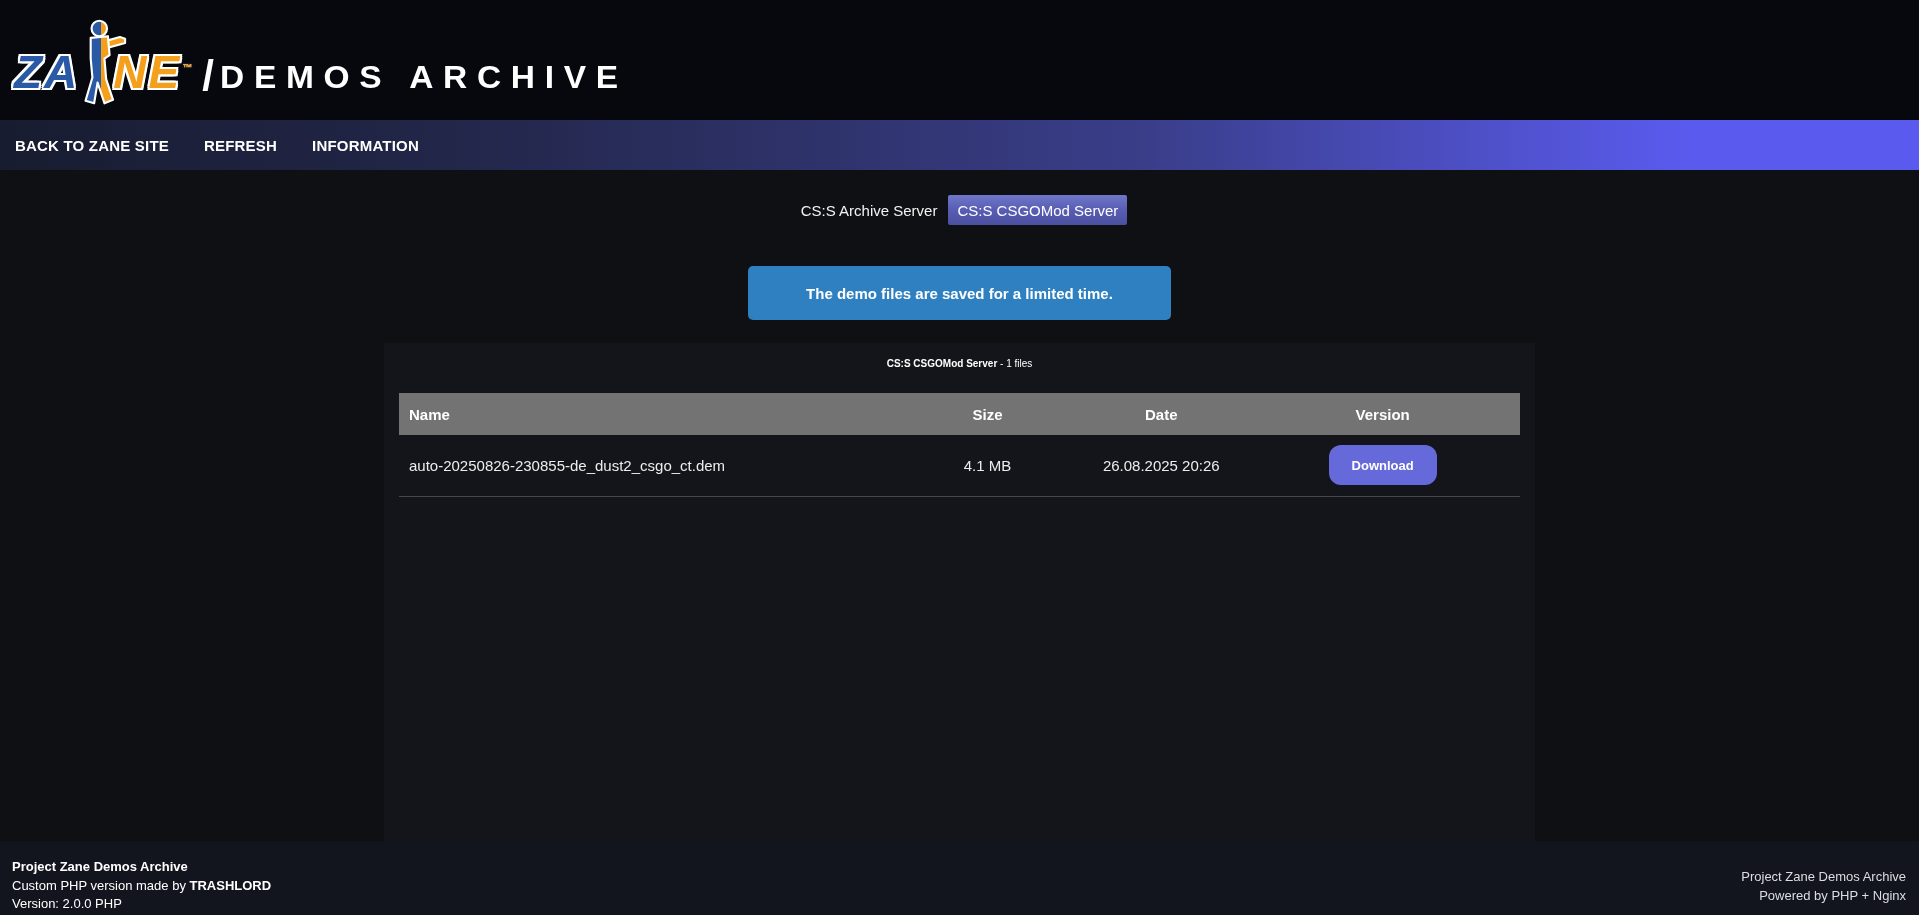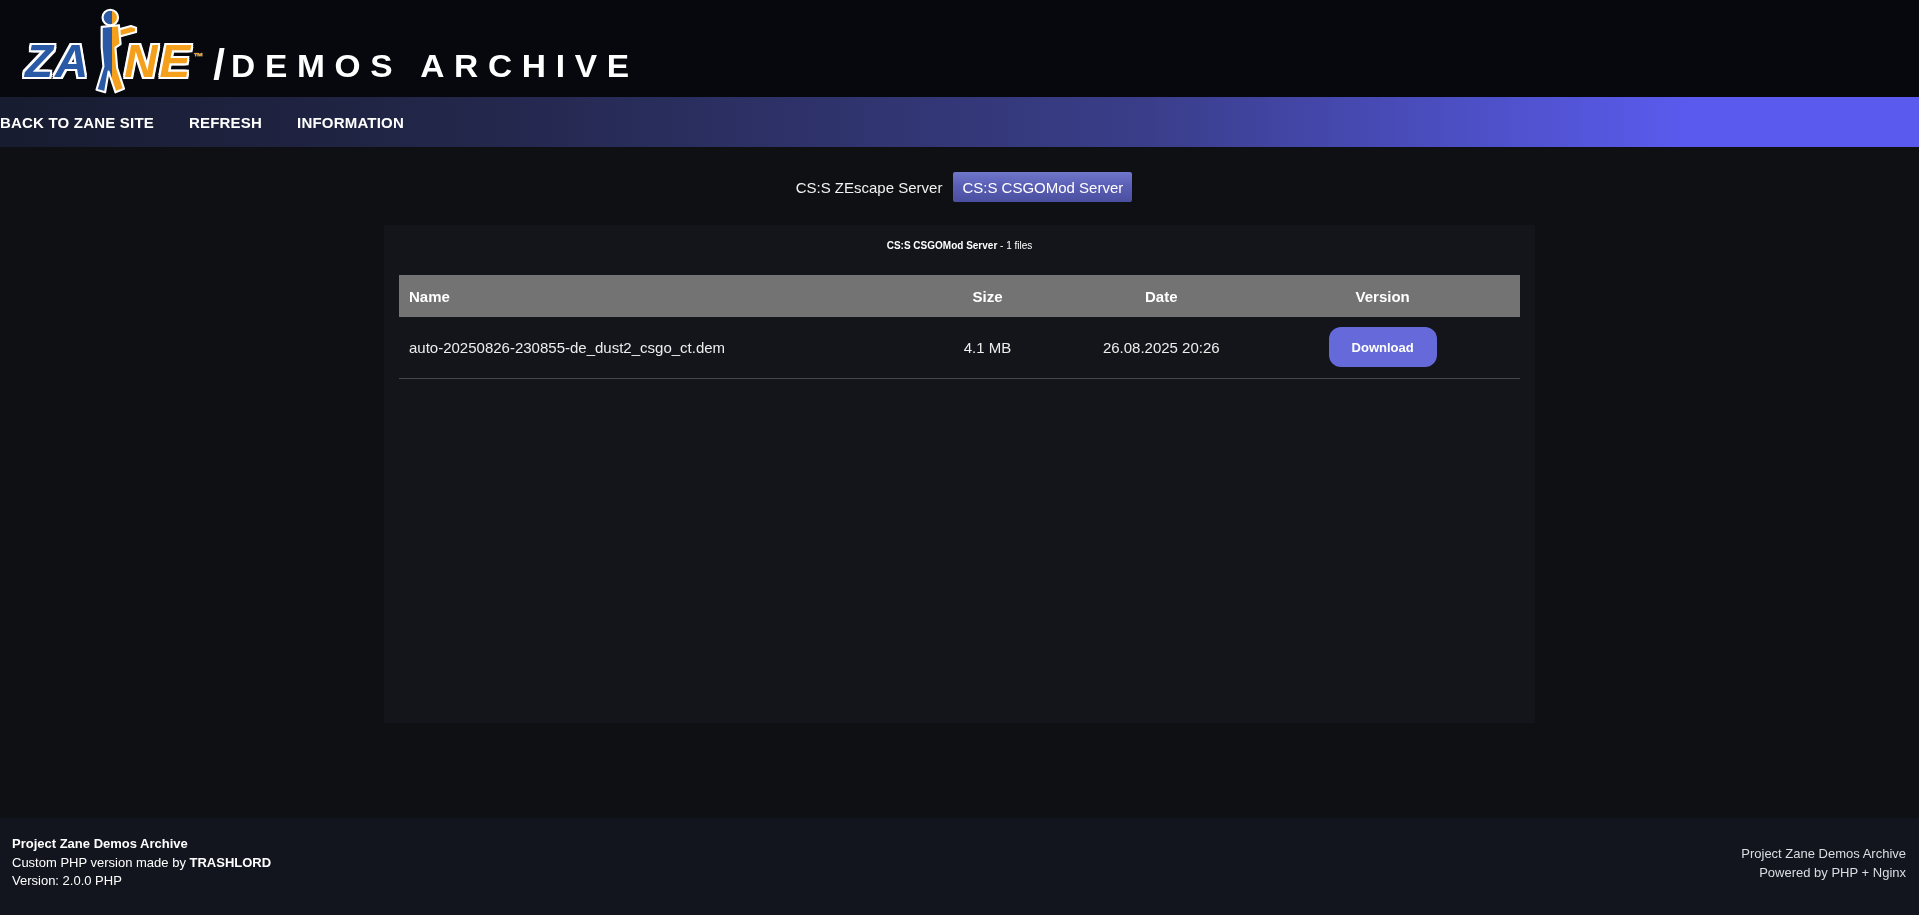--- a/index.html
+++ b/index.html
@@ -1,37 +1,37 @@
 <!DOCTYPE html>
 <html><head>
 <meta charset="utf-8">
 <style>
   * { margin:0; padding:0; box-sizing:border-box; }
   html,body { width:1919px; height:915px; overflow:hidden; background:#0e1014;
               font-family:"Liberation Sans", sans-serif; }
 
   
-  .header { height:97px; background:#06080d; display:flex; align-items:center; padding-left:25px; }
+  .header { height:120px; background:#06080d; display:flex; align-items:center; padding-left:14px; }
   .logo { display:flex; align-items:flex-end; }
   .logo-word { font-weight:bold; font-style:italic; font-size:46px; letter-spacing:2px;
                line-height:1; text-shadow:-2px 0 #fff, 2px 0 #fff, 0 -2px #fff, 0 2px #fff,
                -2px -2px #fff, 2px 2px #fff, -2px 2px #fff, 2px -2px #fff;
                padding-bottom:8px; }
   .logo-za { color:#2a5aa6; }
   .logo-ne { color:#f5a01d; margin-left:-6px; }
   .soldier { width:52px; height:86px; margin:0 -8px 0 -4px; position:relative; top:2px; }
   .logo-tm { font-size:10px; color:#f5a01d; font-weight:bold; padding-bottom:30px; margin-left:1px;
              text-shadow:0 0 1px #fff; }
   .logo-slash { color:#fff; font-size:42px; font-weight:bold; padding:0 6px 6px 10px; line-height:1; }
   .logo-title { color:#fff; font-weight:bold; font-size:31px; letter-spacing:9px; line-height:1;
                 padding-bottom:10px; display:inline-block; transform:scaleX(1.08);
                 transform-origin:left bottom; white-space:nowrap; }
 
   
-  .nav { height:50px; display:flex; align-items:center; gap:35px;
+  .nav { height:50px; display:flex; align-items:center; padding-left:15px; gap:35px;
          background:linear-gradient(90deg,#181c30 0%,#23274b 25%,#3a3e8a 60%,#5a5bee 88%,#5a5bee 100%); }
   .nav a { color:#fff; font-weight:bold; font-size:15px; text-decoration:none; letter-spacing:.2px;
            cursor:pointer; }
 
   
   .content { height:671px; background:#0e1014; }
 
   .tabs { display:flex; justify-content:center; align-items:center; padding-top:25px; gap:2px; }
   .tab { color:#f2f2f2; font-size:15px; padding:5px 9px; height:30px; display:flex; align-items:center;
          cursor:pointer; border-radius:2px; }
@@ -95,24 +95,25 @@
 
 <div class="nav">
   <a>BACK TO ZANE SITE</a>
   <a>REFRESH</a>
   <a>INFORMATION</a>
 </div>
 
 <div class="content">
 
   <div class="tabs">
-    <div class="tab">CS:S ZEscape Server</div>
+    <div class="tab">CS:S Archive Server</div>
     <div class="tab selected">CS:S CSGOMod Server</div>
   </div>
 
+  <div class="banner">The demo files are saved for a limited time.</div>
 
   <div class="panel">
     <div class="panel-title">
       <span class="bold">CS:S CSGOMod Server</span><span> - 1 files</span>
     </div>
 
     <table class="files">
       <colgroup>
         <col class="col-name">
           <col class="col-size">

